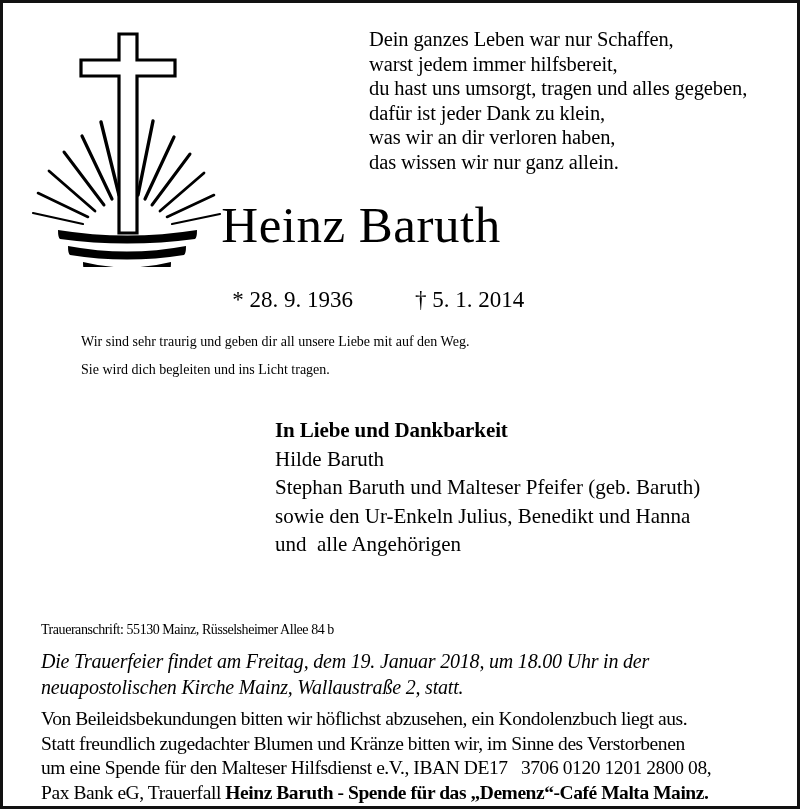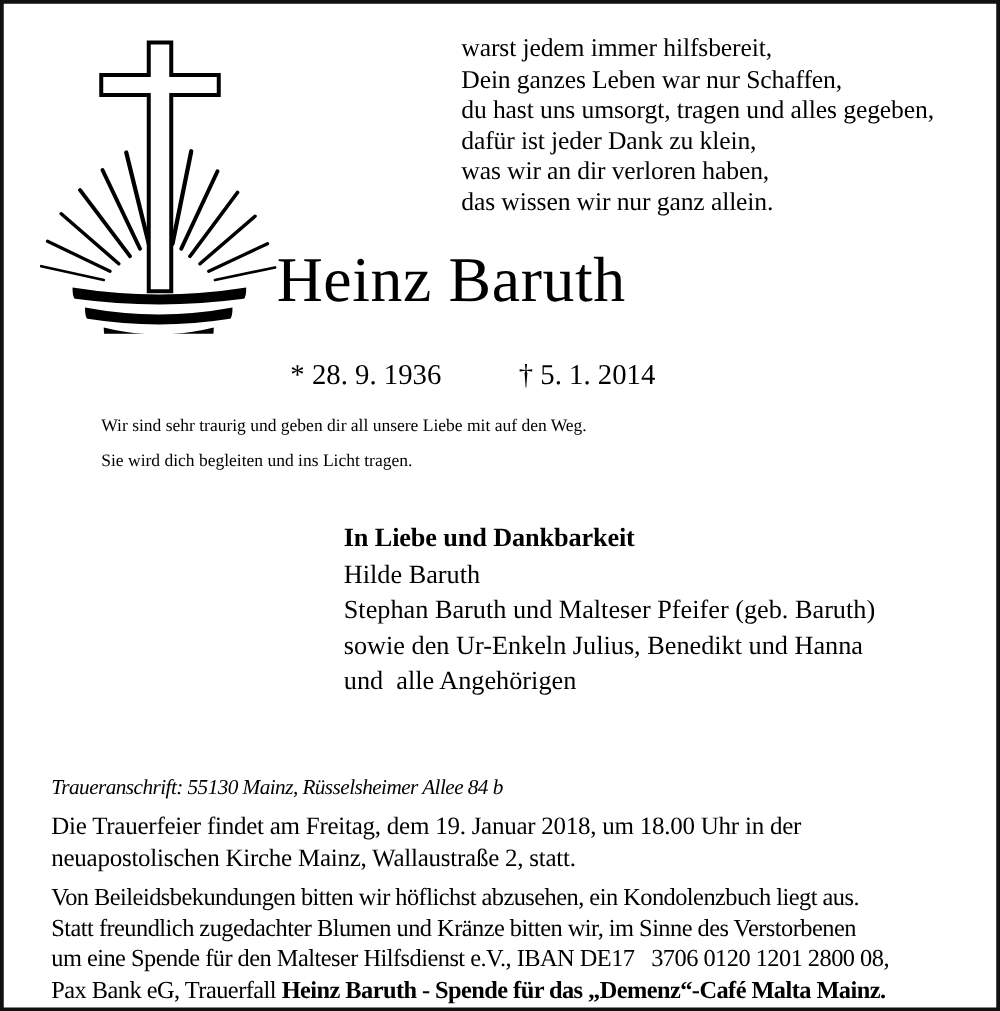--- a/index.html
+++ b/index.html
@@ -96,31 +96,31 @@
   #family-block .family-line { white-space: pre; }
 
   
   #details {
     position: absolute;
     left: 38px;
     top: 614px;
     width: 730px;
   }
   #mourning-address {
-    font-size: 17px;
+    font-size: 14px;
     line-height: 25px;
     white-space: pre;
     letter-spacing: -0.45px;
-    font-style: italic;
   }
   #service-info {
     margin-top: 7px;
     font-size: 20px;
     line-height: 25.5px;
     letter-spacing: -0.2px;
+    font-style: italic;
   }
   #service-info .para-line { white-space: pre; }
   #closing-note {
     margin-top: 7px;
     font-size: 19.5px;
     line-height: 24.5px;
     letter-spacing: -0.42px;
   }
   #closing-note .para-line { white-space: pre; }
   #closing-note .bold { font-weight: bold; letter-spacing: -0.45px; }
@@ -150,22 +150,22 @@
 
       <path d="M92 17 H110 V43 H148 V59 H110 V216 H92 V59 H54 V43 H92 Z" fill="#ffffff" stroke="#000000" stroke-width="3.2" stroke-linejoin="miter"></path>
 
       <path d="M31 213 Q100 224 170 213 Q170 221 168 222 Q100 231 33 222 Q31 221 31 213 Z" fill="#000000"></path>
       <path d="M41 229 Q100 240 159 229 Q159 237 157 238 Q100 247 43 238 Q41 237 41 229 Z" fill="#000000"></path>
       <path d="M56 245 Q100 256 144 245 Q144 253 142 254 Q100 262 58 254 Q56 253 56 245 Z" fill="#000000"></path>
     </svg>
   </div>
 
   <div id="poem">
+    <div class="poem-line">Dein ganzes Leben war nur Schaffen,</div>
     <div class="poem-line">warst jedem immer hilfsbereit,</div>
-    <div class="poem-line">Dein ganzes Leben war nur Schaffen,</div>
     <div class="poem-line">du hast uns umsorgt, tragen und alles gegeben,</div>
     <div class="poem-line">dafür ist jeder Dank zu klein,</div>
     <div class="poem-line">was wir an dir verloren haben,</div>
     <div class="poem-line">das wissen wir nur ganz allein.</div>
   </div>
 
   <div id="name-block">
     <div id="deceased-name">Heinz Baruth</div>
     <div id="dates-row">
       <span>*</span><span> </span><span>28. 9. 1936</span><span class="date-gap"></span><span>†</span><span> </span><span>5. 1. 2014</span>

